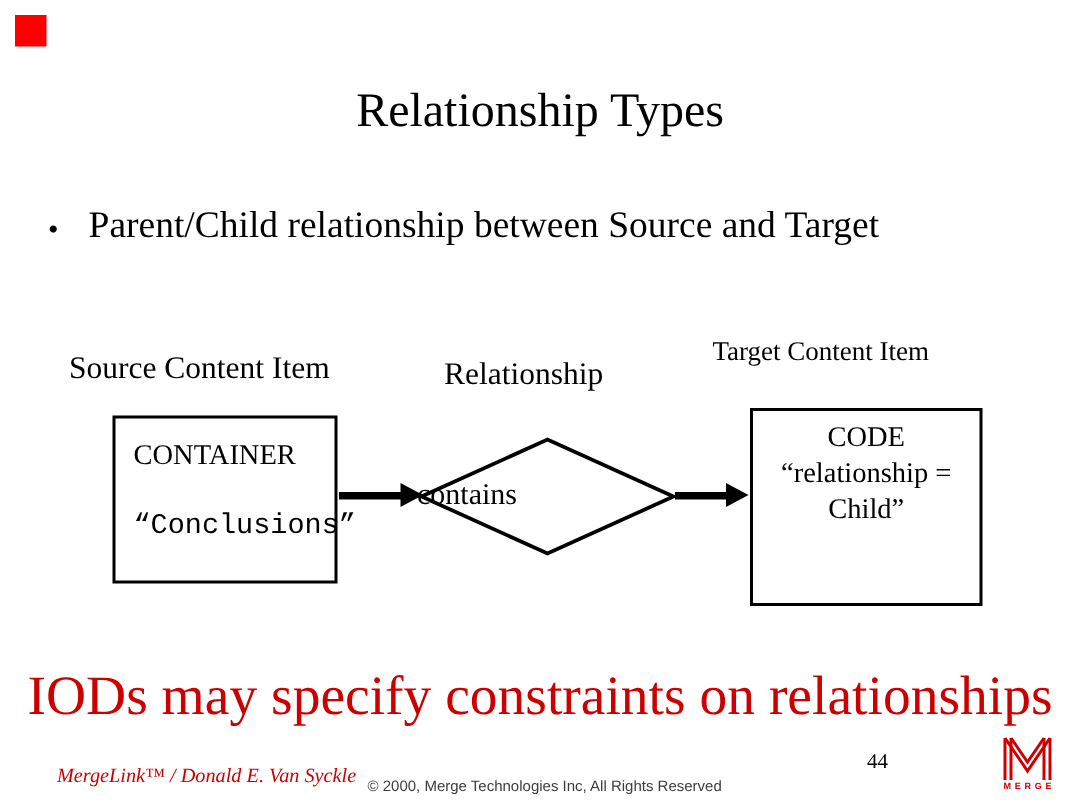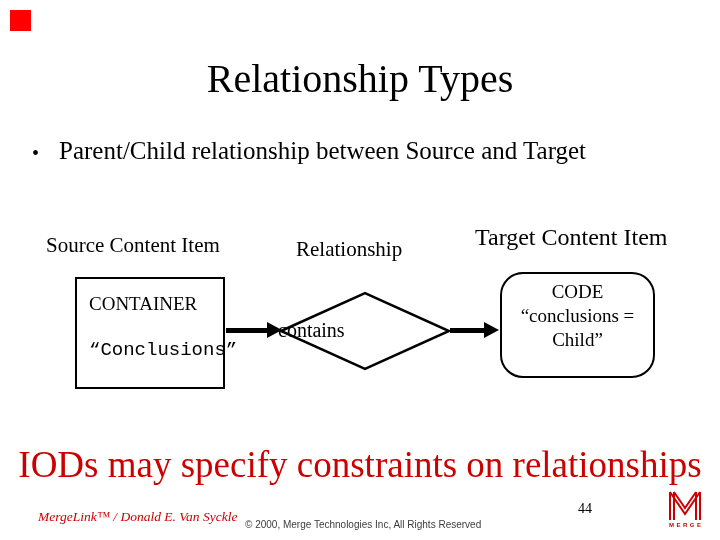--- a/index.html
+++ b/index.html
@@ -14,46 +14,46 @@
   .abs { position: absolute; }
 
   .corner-marker {
     left: 10px; top: 10px; width: 21px; height: 21px;
     background: #ff0000;
   }
 
   .slide-title {
     left: 0; top: 55px; width: 720px;
     text-align: center;
-    font-size: 40px;
+    font-size: 32px;
     white-space: nowrap;
   }
 
   .bullet-row {
     left: 32px; top: 137px; width: 660px;
     font-size: 25px;
     display: flex; align-items: flex-start;
   }
   .bullet-glyph { font-size: 20px; line-height: 33px; margin-right: 20px; }
 
   .col-label { white-space: nowrap; }
   .col-label.source { left: 46px;  top: 233px; font-size: 21px; }
   .col-label.rel    { left: 296px; top: 237px; font-size: 21px; }
-  .col-label.target { left: 475px; top: 224px; font-size: 24px; }
+  .col-label.target { left: 475px; top: 224px; font-size: 18px; }
 
   .node-box {
     border: 2px solid #000000;
     background: #ffffff;
     box-sizing: border-box;
   }
   .source-box { left: 75px; top: 277px; width: 150px; height: 112px; }
   .source-box .line1 { position: absolute; left: 12px; top: 14px;  font-size: 19px; white-space: nowrap; }
   .source-box .line2 { position: absolute; left: 12px; top: 60px;  font-size: 19px; white-space: nowrap; font-family: Liberation Mono, monospace; }
 
-  .target-box { left: 500px; top: 272px; width: 155px; height: 106px; border-radius: 23px; }
+  .target-box { left: 500px; top: 272px; width: 155px; height: 132px; }
   .target-box .lines {
     width: 100%; padding-top: 6px;
     text-align: center;
     font-size: 19px; line-height: 24px;
   }
 
   .diamond-svg { left: 278px; top: 290px; }
   .diamond-label {
     left: 278px; top: 319px; width: 174px;
     text-align: left; font-size: 20px;
@@ -138,21 +138,21 @@
   <polygon points="3,41 87,3 171,41 87,79" fill="#ffffff" stroke="#000000" stroke-width="2.5"></polygon>
 </svg>
 <div class="abs diamond-label">contains</div>
 
 <div class="abs arrow-shaft a2"></div>
 <div class="abs arrow-head a2"></div>
 
 <div class="abs node-box target-box">
   <div class="lines">
     <div>CODE</div>
-    <div>“conclusions =</div>
+    <div>“relationship =</div>
     <div>Child”</div>
   </div>
 </div>
 
 <div class="abs constraint-callout">IODs may specify constraints on relationships</div>
 
 <div class="abs footer-author">MergeLink™ / Donald E. Van Syckle</div>
 <div class="abs footer-copyright">© 2000,  Merge Technologies Inc,  All Rights Reserved</div>
 <div class="abs page-number">44</div>
 

